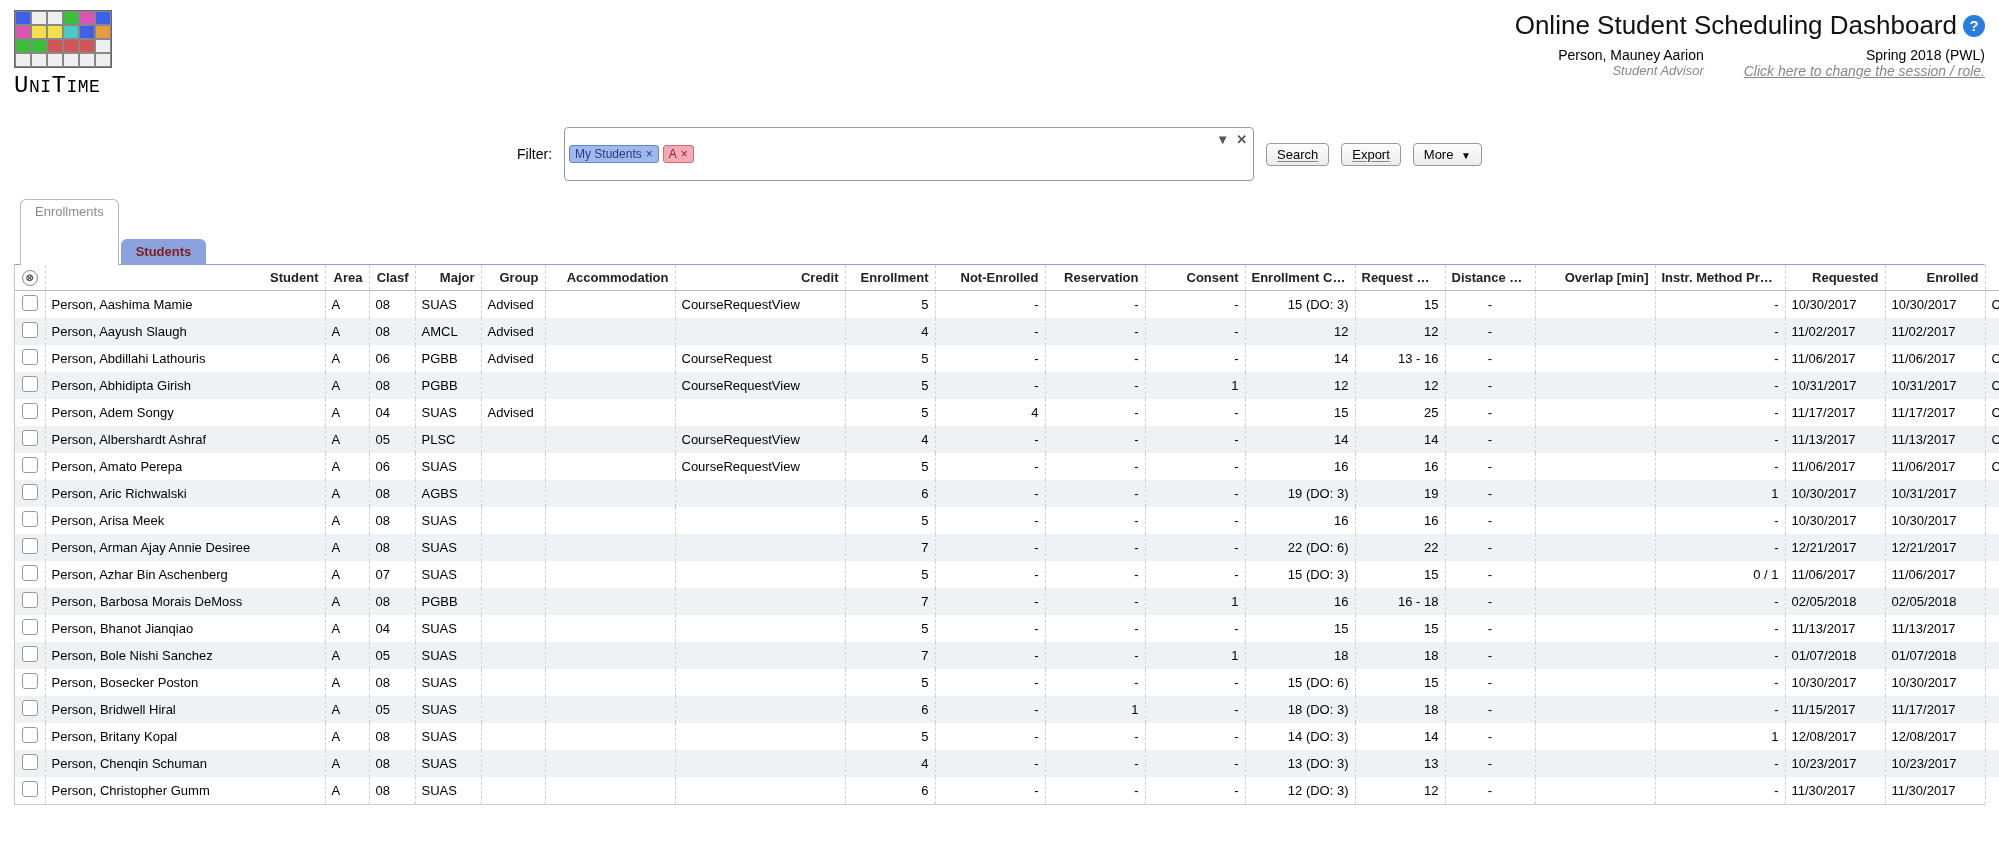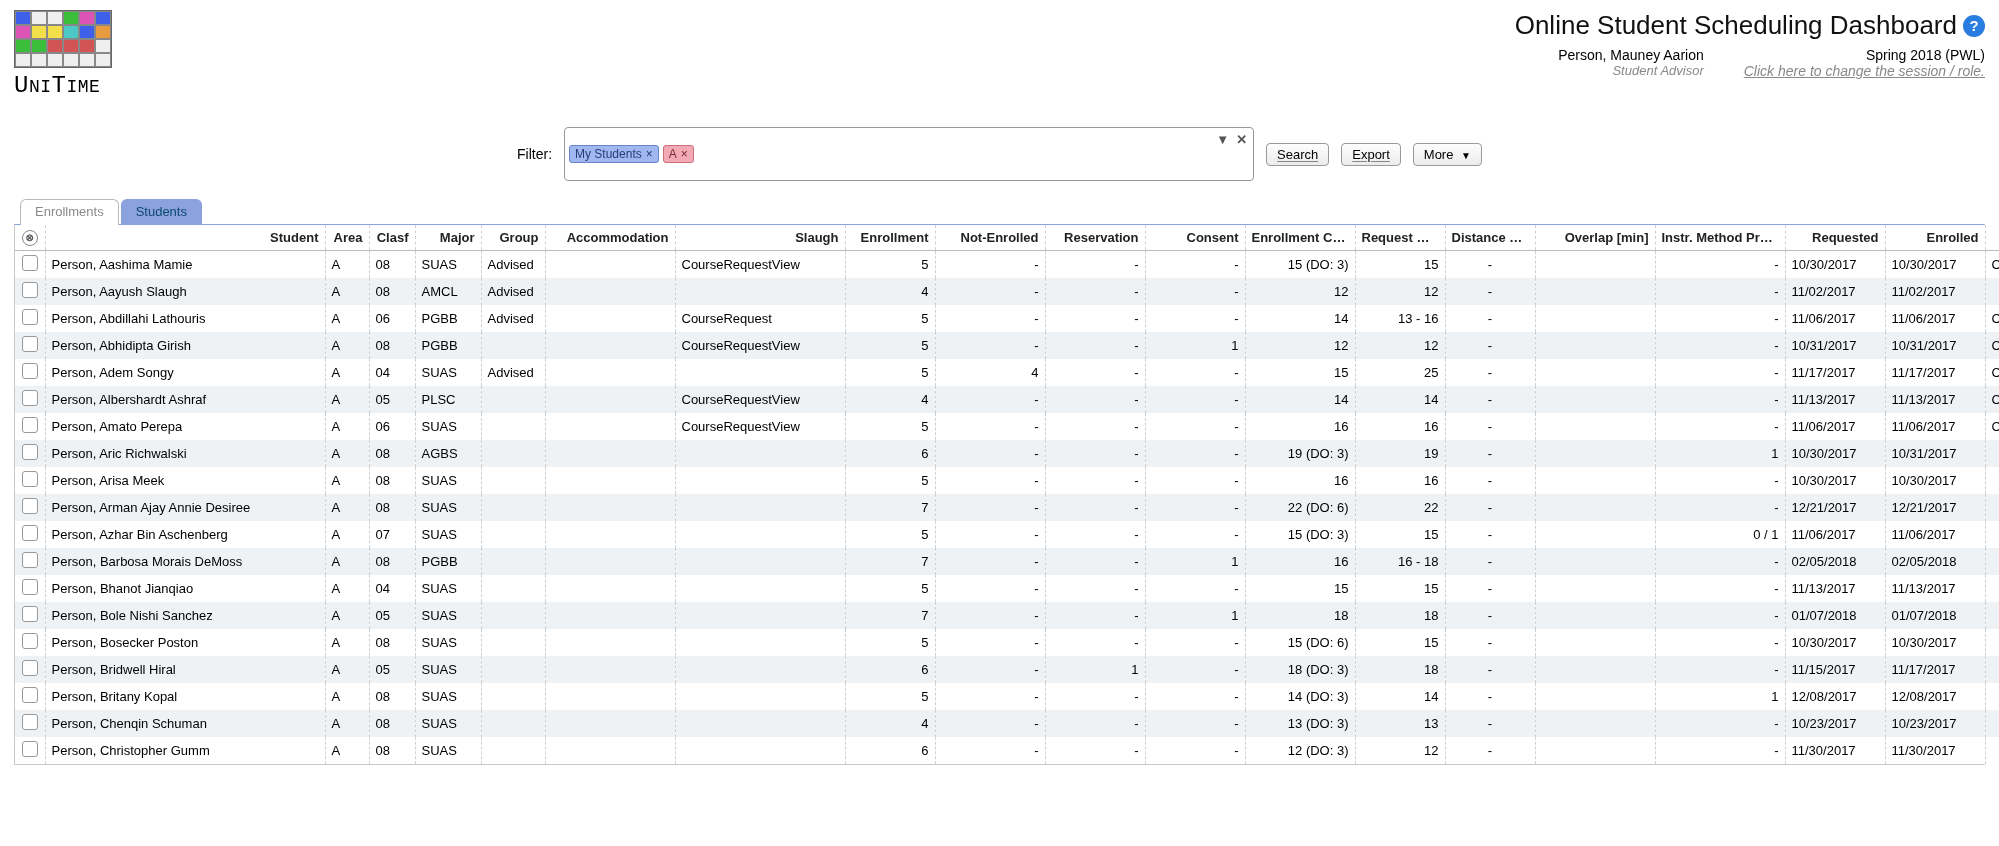--- a/index.html
+++ b/index.html
@@ -147,23 +147,24 @@
     border-bottom:none;
     border-radius:6px 6px 0 0;
     padding:4px 14px 6px;
     font-size:13px;
     cursor:pointer;
     background:#fff;
     color:#8a8a8a;
   }
   .tab.active {
     background:#8ca2de;
-    color:#0c4a6e;
-    font-weight:normal;
+    color:#7f1d1d;
+    font-weight:bold;
     border-color:#8ca2de;
+    margin-top:40px;
   }
 
   
   .grid-wrap {
     border:1px solid #c9c9c9;
     border-top:1px solid #8ca2de;
     margin-top:-1px;
   }
   table.data {
     width:100%;
@@ -336,21 +337,21 @@
       </colgroup>
       <thead>
         <tr>
           <th class="ctr"><span class="hdr-close">⊗</span></th>
           <th>Student</th>
           <th>Area</th>
           <th>Clasf</th>
           <th>Major</th>
           <th>Group</th>
           <th>Accommodation</th>
-          <th>Slaugh</th>
+          <th>Credit</th>
           <th class="num">Enrollment</th>
           <th class="num">Not-Enrolled</th>
           <th class="num">Reservation</th>
           <th class="num">Consent</th>
           <th class="num">Enrollment Credit</th>
           <th class="num">Request Credit</th>
           <th class="ctr">Distance Conflicts</th>
           <th class="num">Overlap [min]</th>
           <th class="num">Instr. Method Preferences</th>
           <th>Requested</th>

